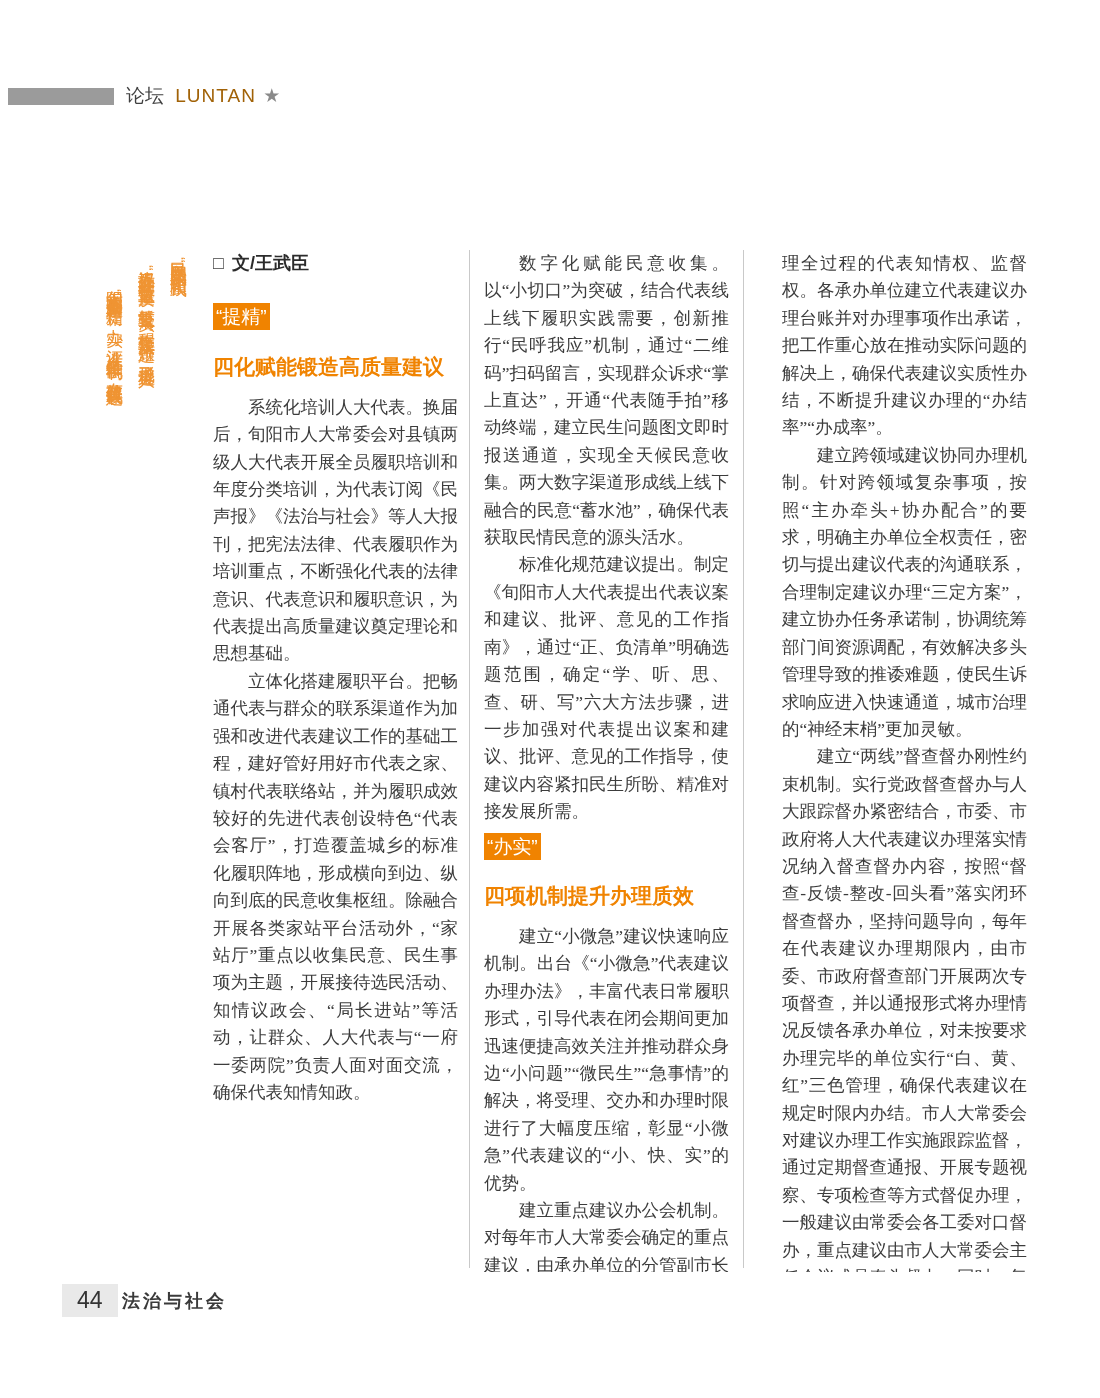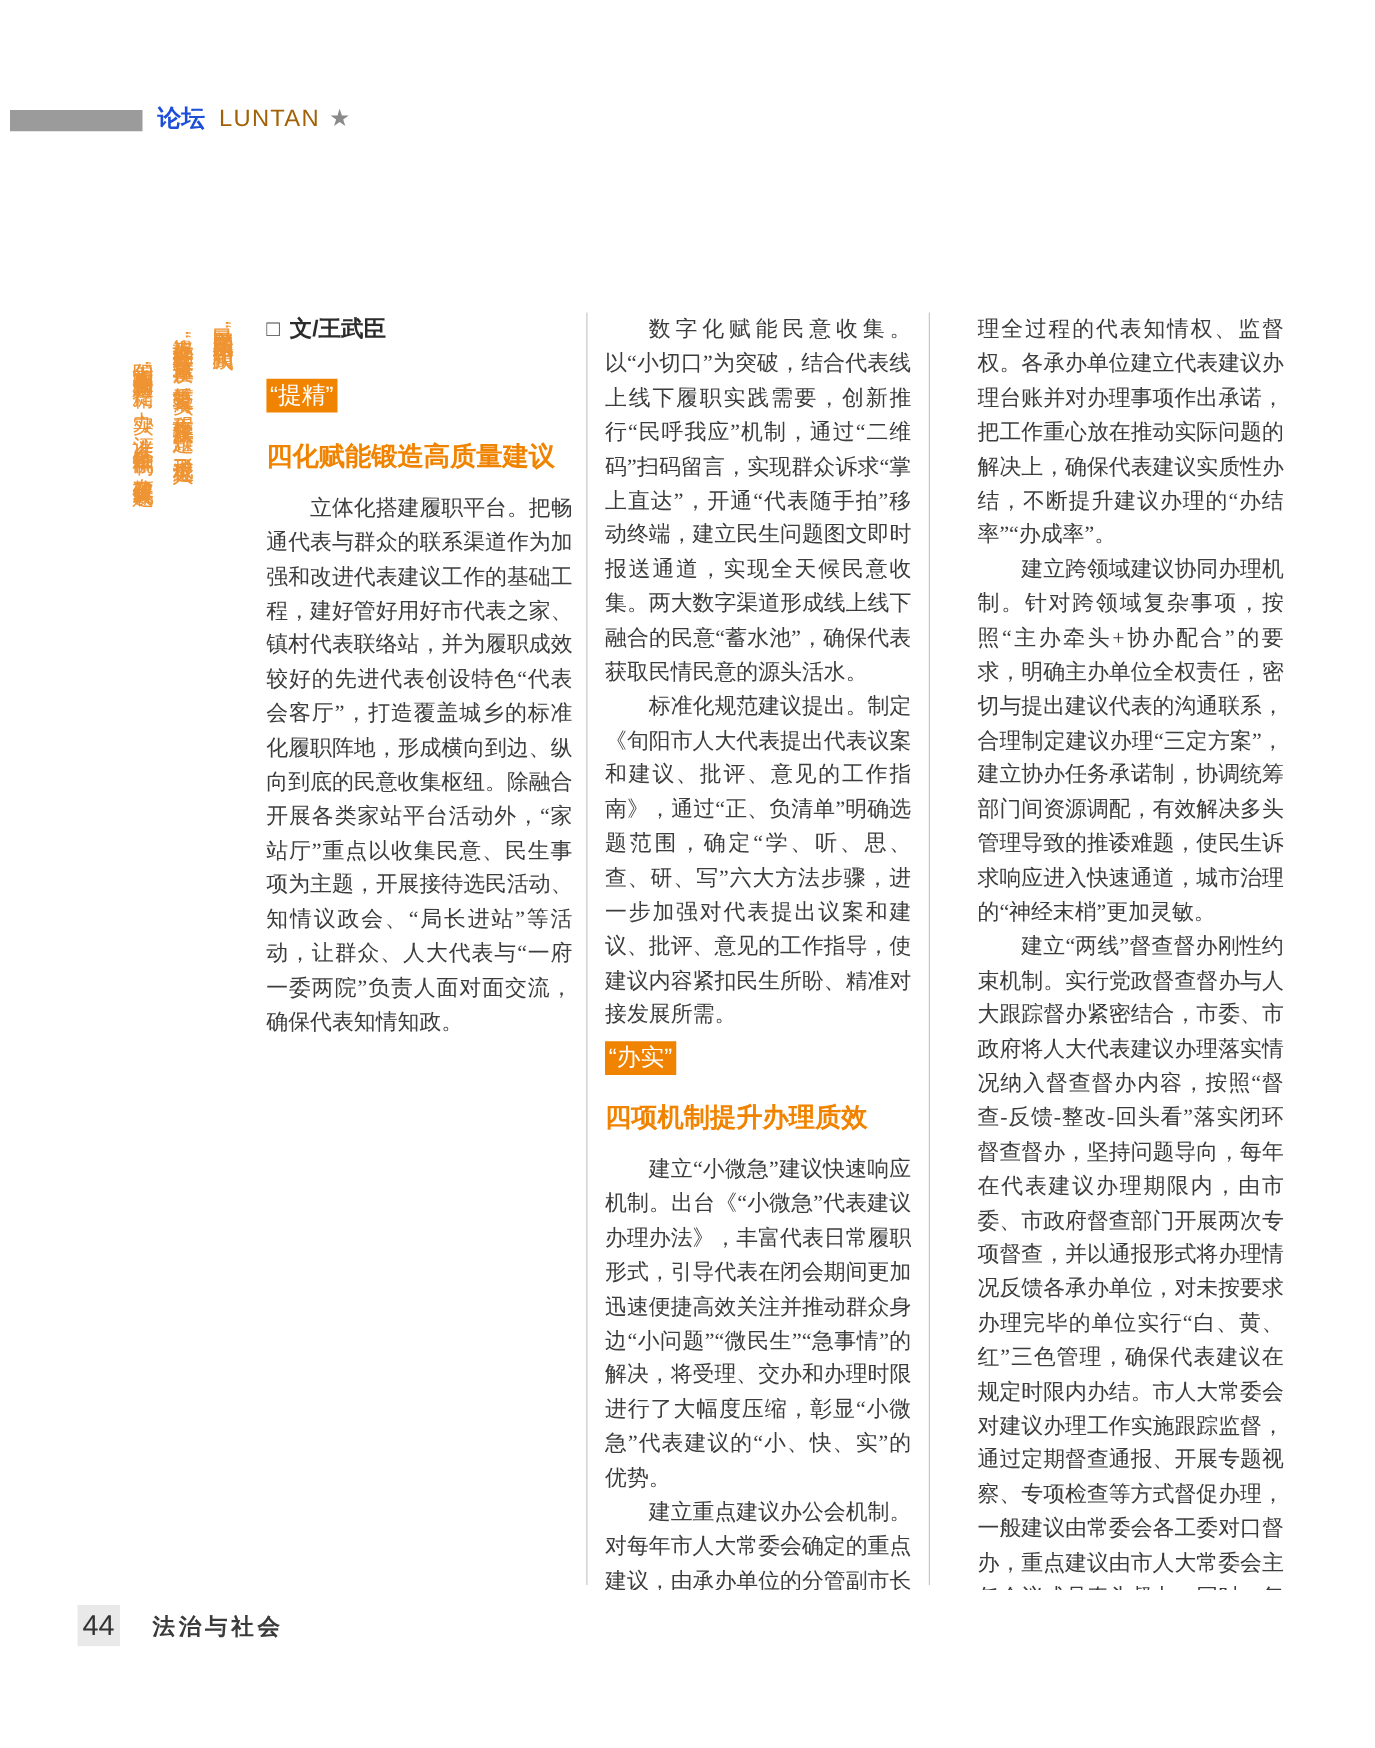--- a/index.html
+++ b/index.html
@@ -14,21 +14,21 @@
   
   .kicker-bar{
     position:absolute;left:8px;top:88px;
     width:106px;height:17px;background:#9b9b9b;
   }
   .kicker{
     position:absolute;left:126px;top:82px;
     font-family:"Liberation Sans","DejaVu Sans",sans-serif;
     font-size:19px;line-height:28px;white-space:nowrap;
   }
-  .kicker .cn{font-weight:bold;color:#1d4ed8;text-align:center;}
+  .kicker .cn{font-weight:normal;color:#404040;text-align:center;}
   .kicker .en{color:#a16207;letter-spacing:1px;margin-left:6px;}
   .kicker .star{color:#8a8a8a;margin-left:2px;}
   
   .title{
     position:absolute;left:70px;top:168px;width:960px;
     text-align:center;
     font-family:"Liberation Sans","DejaVu Sans",sans-serif;
     font-weight:900;font-size:38px;line-height:46px;
     color:#f08300;letter-spacing:1px;white-space:nowrap;
   }
@@ -76,21 +76,21 @@
   .section-title{
     font-family:"Liberation Sans","DejaVu Sans",sans-serif;
     font-weight:bold;font-size:21px;line-height:30px;
     color:#f08300;margin-top:20px;
   }
   
   .pagenum{
     position:absolute;left:62px;top:1284px;
     background:#e9e9e9;color:#333;
     font-family:"Liberation Sans","DejaVu Sans",sans-serif;
-    font-size:23px;line-height:33px;padding:0 4px;
+    font-size:23px;line-height:33px;padding:0 15px;
   }
   .journal{
     position:absolute;left:122px;top:1289px;
     font-family:"Liberation Sans","DejaVu Sans",sans-serif;
     font-weight:bold;font-size:18px;color:#3a3a3a;letter-spacing:3px;
   }
 </style>
 </head>
 <body>
 
@@ -112,20 +112,21 @@
   <div class="divider div2"></div>
 
   <div class="col col1">
     <div class="byline">
       <span class="sq">□</span><span>文/王武臣</span>
     </div>
     <div class="section-head">
       <span class="badge">“提精”</span>
       <div class="section-title">四化赋能锻造高质量建议</div>
     </div>
+    <p class="para">系统化培训人大代表。换届后，旬阳市人大常委会对县镇两级人大代表开展全员履职培训和年度分类培训，为代表订阅《民声报》《法治与社会》等人大报刊，把宪法法律、代表履职作为培训重点，不断强化代表的法律意识、代表意识和履职意识，为代表提出高质量建议奠定理论和思想基础。</p>
     <p class="para">立体化搭建履职平台。把畅通代表与群众的联系渠道作为加强和改进代表建议工作的基础工程，建好管好用好市代表之家、镇村代表联络站，并为履职成效较好的先进代表创设特色“代表会客厅”，打造覆盖城乡的标准化履职阵地，形成横向到边、纵向到底的民意收集枢纽。除融合开展各类家站平台活动外，“家站厅”重点以收集民意、民生事项为主题，开展接待选民活动、知情议政会、“局长进站”等活动，让群众、人大代表与“一府一委两院”负责人面对面交流，确保代表知情知政。</p>
   </div>
 
   <div class="col col2">
     <p class="para">数字化赋能民意收集。以“小切口”为突破，结合代表线上线下履职实践需要，创新推行“民呼我应”机制，通过“二维码”扫码留言，实现群众诉求“掌上直达”，开通“代表随手拍”移动终端，建立民生问题图文即时报送通道，实现全天候民意收集。两大数字渠道形成线上线下融合的民意“蓄水池”，确保代表获取民情民意的源头活水。</p>
     <p class="para">标准化规范建议提出。制定《旬阳市人大代表提出代表议案和建议、批评、意见的工作指南》，通过“正、负清单”明确选题范围，确定“学、听、思、查、研、写”六大方法步骤，进一步加强对代表提出议案和建议、批评、意见的工作指导，使建议内容紧扣民生所盼、精准对接发展所需。</p>
     <div class="section-head">
       <span class="badge">“办实”</span>
       <div class="section-title">四项机制提升办理质效</div>
     </div>

